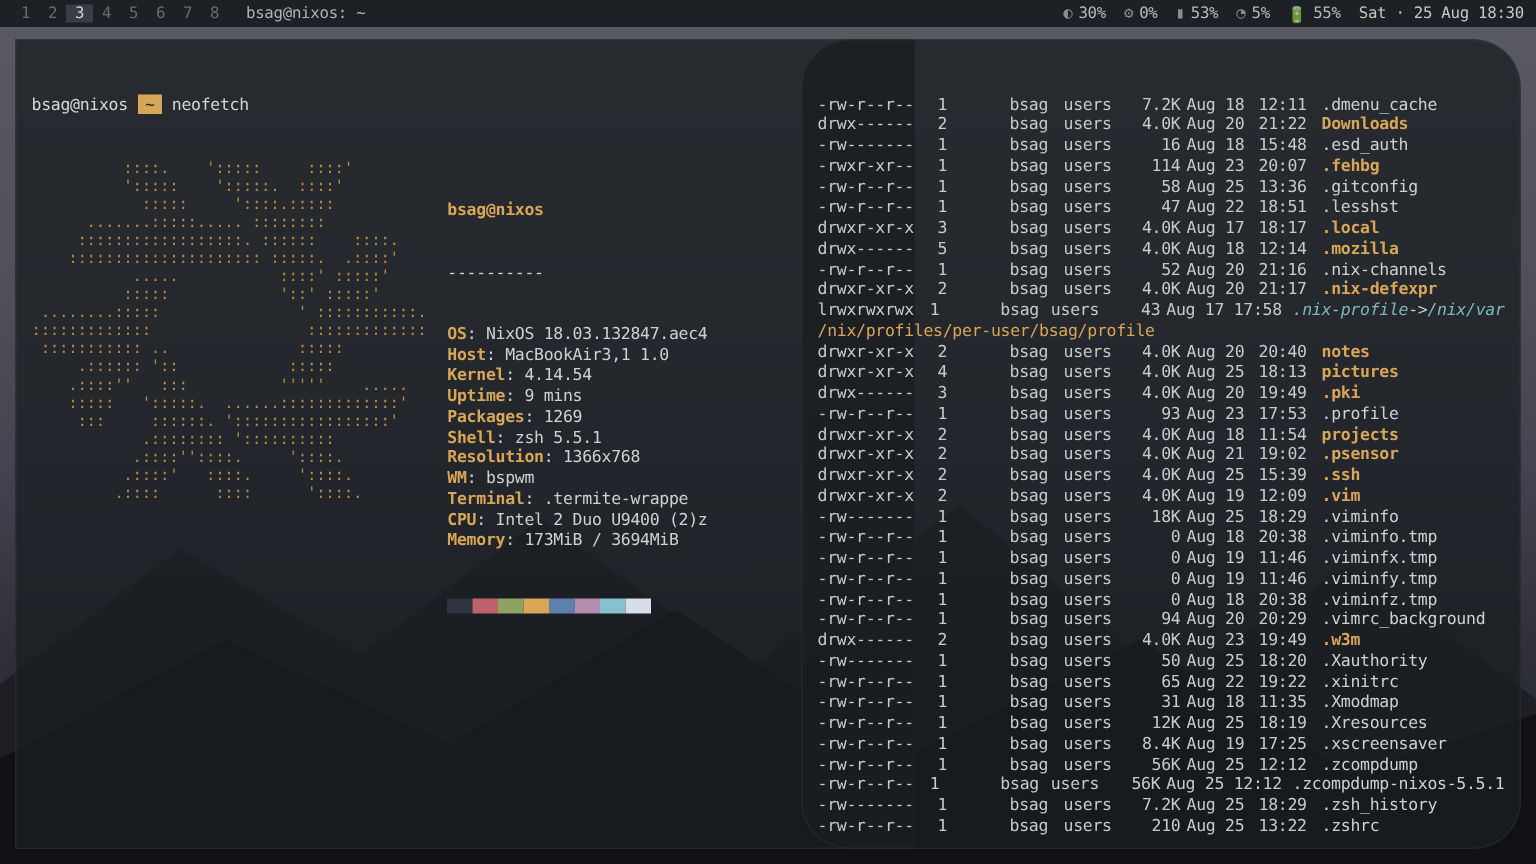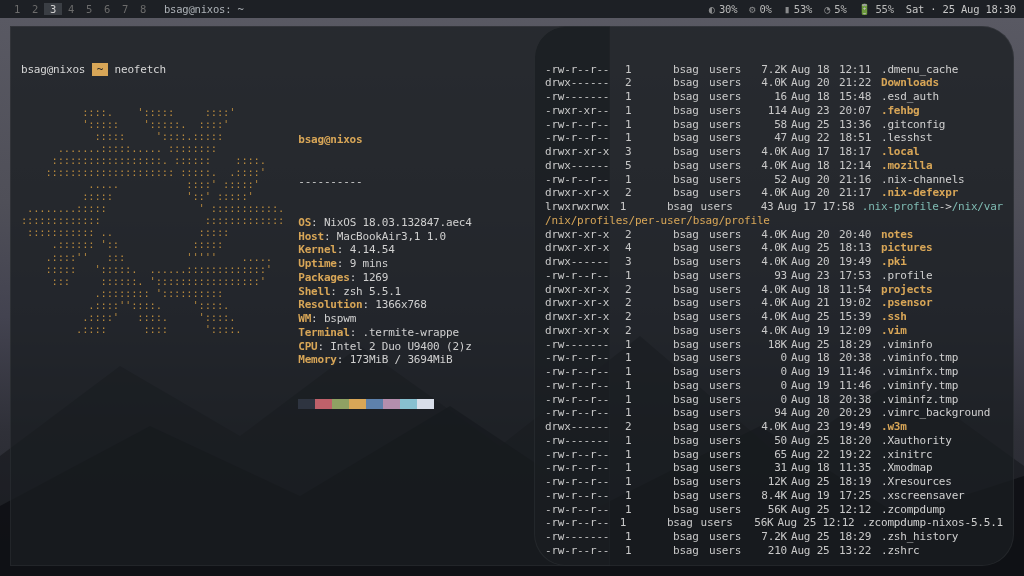--- a/index.html
+++ b/index.html
@@ -62,21 +62,21 @@
   .art { color:#b88a3e; line-height:1.15; font-size:10.5px; }
   .swatch-row { display:flex; margin-top:4px; }
   .sw { width:17px; height:10px; }
 
   .ls-row { display:flex; gap:0; }
   .c1{width:80px;} .c2{width:14px;} .c3{width:36px;margin-left:34px;} .c4{width:42px;}
   .c5{width:40px; text-align:right; padding-right:4px;}
   .c6{width:48px;} .c7{width:42px;}
   .fname { color:#d0d0d0; }
   .fdir  { color:#d8a657; font-weight:bold; }
-  .flink { color:#7fbbb3; }
+  .flink { color:#7fbbb3;font-style:italic; }
   .arrow { color:#d0d0d0; }
   .linkpath { color:#d8a657;margin-top:36px; }
   .cursor {
     display:inline-block; width:7px; height:12px;
     background:#c9c9c9; vertical-align:text-bottom;
   }
 </style>
 </head>
 <body>
 

